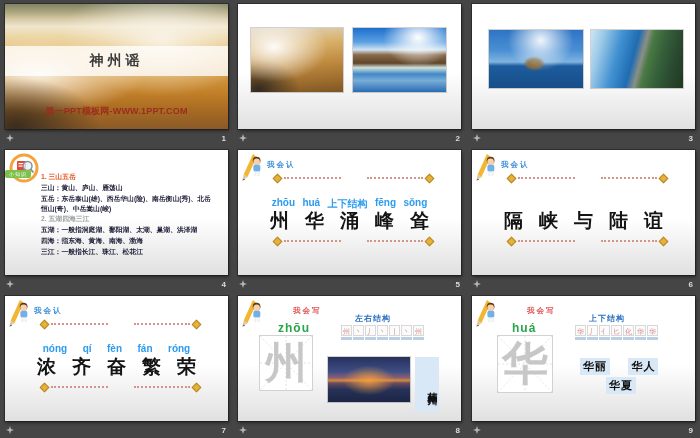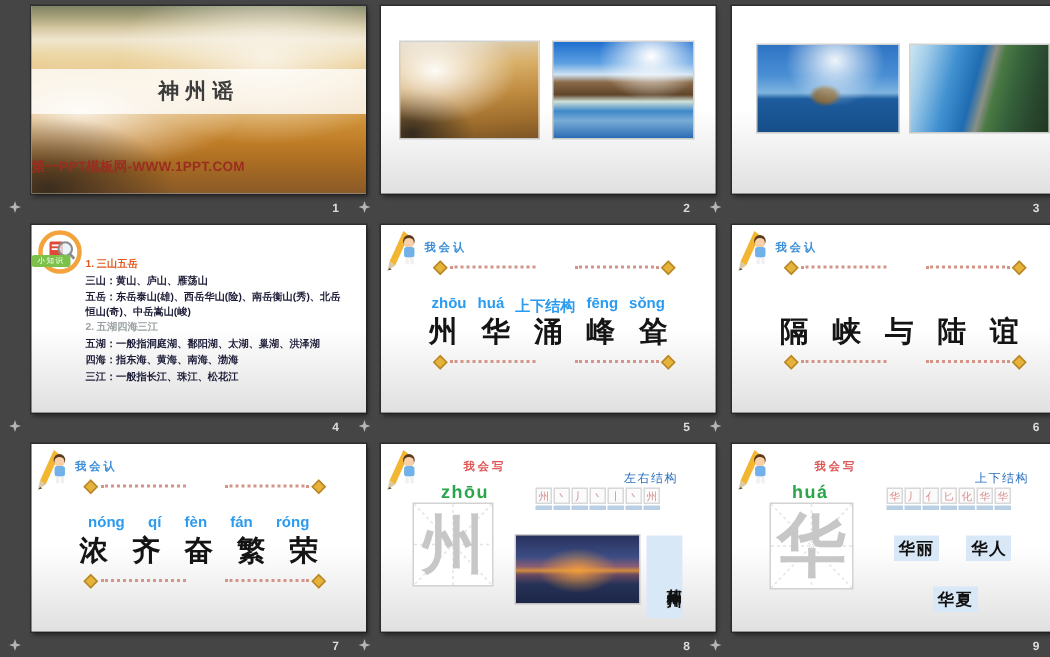--- a/index.html
+++ b/index.html
@@ -2,33 +2,33 @@
 <html><head>
 <meta charset="utf-8">
 <style>
   html,body{margin:0;padding:0;background:#454545;}
   body{width:700px;height:438px;overflow:hidden;font-family:"Liberation Sans",sans-serif;}
   .board{width:700px;height:438px;background:#454545;display:grid;
          grid-template-columns:233px 234px 233px;grid-template-rows:146px 146px 146px;}
   .cell{position:relative;}
   .slide{position:absolute;left:5px;top:4px;width:223px;height:125px;overflow:hidden;
          background:linear-gradient(180deg,#ffffff 55%,#e0e0e0 100%);
-         box-shadow:0 0 0 1px rgba(20,20,20,.45),1px 2px 3px rgba(0,0,0,.45);margin-left:16px;}
+         box-shadow:0 0 0 1px rgba(20,20,20,.45),1px 2px 3px rgba(0,0,0,.45);}
   .num{position:absolute;right:7px;bottom:3px;color:#dcdcdc;font-size:8px;font-weight:bold;}
   .star{position:absolute;left:6px;bottom:4px;width:8px;height:8px;}
   
   .s1bg{position:absolute;inset:0;background:
     radial-gradient(ellipse at 5% 98%, rgba(55,42,30,.95) 0%, rgba(55,42,30,0) 28%),
     radial-gradient(ellipse at 15% 56%, rgba(255,255,255,.85) 0%, rgba(255,255,255,0) 40%),
     radial-gradient(ellipse at 70% 28%, rgba(250,245,235,.9) 0%, rgba(250,245,235,0) 45%),
     linear-gradient(180deg,#7f8464 0%,#a9a27b 6%,#d6c9a4 12%,#efe6cf 18%,#ecd6a4 26%,#e3b96b 36%,#d9a44e 48%,#cf9238 60%,#c07e28 72%,#a96c22 84%,#8a5a28 100%);}
   .s1band{position:absolute;left:0;right:0;top:42px;height:30px;background:rgba(255,255,255,.78);
     display:flex;align-items:center;justify-content:center;font-size:14px;font-weight:bold;
     color:#3c3c3c;letter-spacing:4px;}
-  .s1url{position:absolute;left:0;right:0;top:101px;text-align:left;color:#9b2d20;
+  .s1url{position:absolute;left:0;right:0;top:101px;text-align:center;color:#9b2d20;
     font-weight:bold;font-size:9px;letter-spacing:.2px;}
   
   .photo{position:absolute;box-shadow:0 0 0 1px rgba(0,0,0,.18);}
   .p-hukou{background:
     radial-gradient(ellipse at 25% 30%, rgba(255,255,255,.95) 0%, rgba(255,255,255,0) 55%),
     radial-gradient(ellipse at 8% 96%, rgba(40,35,30,.9) 0%, rgba(40,35,30,0) 35%),
     linear-gradient(175deg,#ded4c0 0%,#d9b06a 28%,#c08c41 55%,#a06f2e 80%,#7d5524 100%);}
   .p-riverbend{background:
     radial-gradient(ellipse at 70% 15%, #ffffff 0%, rgba(255,255,255,0) 38%),
     linear-gradient(180deg,#1e6fce 0%,#5ca0e2 22%,#cfe2f2 34%,#8a6a48 42%,#5f452a 55%,#cfe0d8 62%,#3f88c8 72%,#79add6 82%,#2a6cb4 100%);}
@@ -63,32 +63,32 @@
   .pyrow{position:absolute;left:30px;right:30px;top:47px;display:flex;justify-content:space-around;
     color:#2b9bf0;font-weight:bold;font-size:10px;}
   .chrow{position:absolute;left:24px;right:24px;top:58px;display:flex;justify-content:space-around;
     font-size:19px;font-weight:bold;color:#141414;}
   
   .py-green{position:absolute;left:40px;top:25px;font-size:12px;font-weight:bold;color:#2aa54a;letter-spacing:1px;}
   .tzg{position:absolute;background:#fff;box-shadow:0 0 0 1px #d2d2d2;}
   .tzg svg{position:absolute;inset:0;}
   .tzg .ch{position:absolute;inset:0;display:flex;align-items:center;justify-content:center;
     font-weight:bold;color:#c7c7c7;}
-  .structure{position:absolute;left:112px;width:86px;top:17px;text-align:right;color:#2a6fc0;
-    font-weight:normal;font-size:8px;letter-spacing:1px;}
+  .structure{position:absolute;left:92px;width:86px;top:17px;text-align:center;color:#2a6fc0;
+    font-weight:bold;font-size:8px;letter-spacing:1px;}
   .strip{position:absolute;left:103px;top:29px;display:flex;gap:1px;}
   .tile{width:11px;}
   .tile .g{height:11px;background:#fbfbfb;border:1px solid #d8d8d8;color:#d98c8c;font-size:7px;
     line-height:11px;text-align:center;box-sizing:border-box;}
   .tile .lbl{height:3px;background:#b9cfe4;margin-top:1px;}
   .vwords{position:absolute;left:177px;top:61px;width:24px;height:55px;background:#d9e8f6;
     writing-mode:vertical-rl;text-orientation:upright;font-size:10px;font-weight:bold;color:#111;
     text-align:center;padding-top:2px;box-sizing:border-box;letter-spacing:1px;}
   .tagrow1{position:absolute;top:60px;left:108px;}
-  .tagrow2{position:absolute;top:94px;left:134px;}
+  .tagrow2{position:absolute;top:79px;left:134px;}
   .tag{display:inline-block;background:#d9e8f6;color:#101010;font-weight:bold;font-size:11px;
     padding:1px 3px;letter-spacing:1px;margin-right:14px;}
   .tag:last-child{margin-right:0;}
 </style>
 </head>
 <body>
 
 <div class="board">
 
   <div class="cell">

